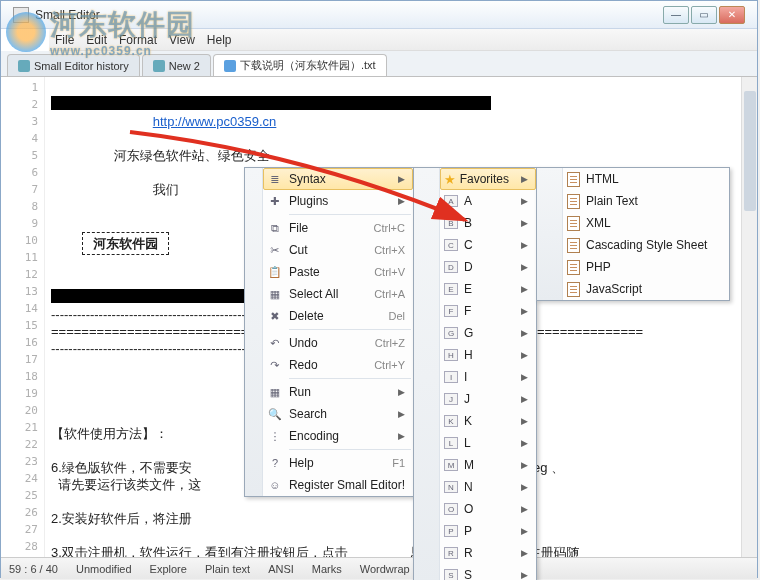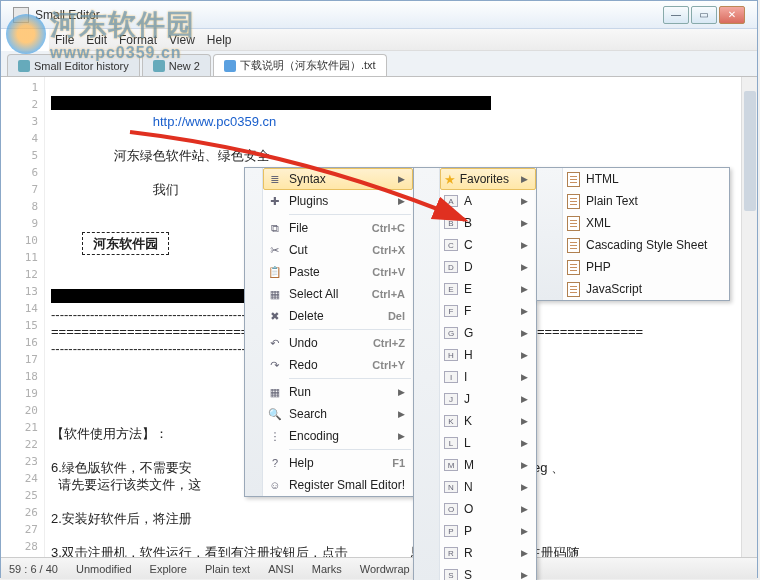--- a/index.html
+++ b/index.html
@@ -22,21 +22,21 @@
 .tabstrip { height: 26px; background: #eef2f6; display: flex; align-items: end; padding: 0 6px; gap: 2px; border-bottom: 1px solid #c0c0c0; }
 .tab { height: 22px; padding: 0 10px; font-size: 11px; background: #fff; border: 1px solid #c0c0c0; border-bottom: none; border-radius: 4px 4px 0 0; display: flex; align-items: center; gap: 4px; color: #333; }
 .tab.inactive { background: #e2e8ee; }
 .tab-icon { width: 12px; height: 12px; background: #6ab; border-radius: 2px; }
 .tab-icon.blue { background: #5aa0e0; }
 
 
 .editor { display: flex; height: 480px; background: #fff; }
 .gutter { width: 44px; background: #fff; border-right: 1px solid #eee; font-size: 11px; color: #b0b0b0; text-align: right; padding: 2px 6px 0 0; line-height: 17px; font-family: Consolas, monospace; }
 .content { flex: 1; padding: 2px 6px; font-size: 13px; line-height: 17px; font-family: "Microsoft YaHei", Consolas, monospace; color: #222; position: relative; white-space: pre; overflow: hidden; }
-.link { color: #1a5fcc; }
+.link { color: #1a5fcc; text-decoration: underline; }
 .boxed { border: 1px dashed #222; display: inline-block; padding: 2px 10px; font-weight: bold; }
 .black-block { background: #000; color: #000; display: inline-block; height: 14px; }
 
 
 .vscroll { width: 16px; background: #f0f0f0; border-left: 1px solid #ddd; position: relative; }
 .vscroll .thumb { position: absolute; top: 14px; left: 2px; width: 12px; height: 120px; background: #cdd6e0; border-radius: 2px; }
 
 
 .statusbar { height: 22px; background: linear-gradient(#f6f6f6,#e8e8e8); border-top: 1px solid #ccc; display: flex; align-items: center; font-size: 11px; color: #444; padding: 0 8px; gap: 18px; }
 
@@ -46,21 +46,21 @@
 
 
 .menu { position: absolute; background: #fdfdfd; border: 1px solid #9aa8b8; box-shadow: 2px 2px 4px rgba(0,0,0,.2); font-size: 12px; z-index: 100; }
 .menu-inner { display: flex; }
 .menu-gutter { width: 26px; background: linear-gradient(#f4f6f8,#e8ecf0); border-right: 1px solid #dde3ea; }
 .menu-items { flex: 1; }
 .menu-item { height: 22px; display: flex; align-items: center; padding: 0 8px 0 4px; color: #222; position: relative; white-space: nowrap; }
 .menu-item.hover { background: linear-gradient(#fff1cf,#ffe7a8); border: 1px solid #e8c060; border-radius: 2px; padding: 0 7px 0 3px; height: 22px; }
 .menu-item .icon { width: 16px; height: 16px; margin-right: 6px; display: flex; align-items: center; justify-content: center; font-size: 11px; color: #667; }
 .menu-item .label { flex: 1; }
-.menu-item .shortcut { color: #888; font-size: 11px; margin-left: 20px; font-weight: bold; }
+.menu-item .shortcut { color: #888; font-size: 11px; margin-left: 20px; }
 .menu-item .arrow { color: #666; font-size: 9px; margin-left: 12px; }
 .menu-sep { height: 1px; background: #dde3ea; margin: 2px 2px 2px 26px; }
 .menu-item .box-icon { width: 14px; height: 12px; border: 1px solid #aab; background: #f4f4f4; font-size: 8px; display: flex; align-items: center; justify-content: center; color: #667; margin-right: 6px; }
 .doc-icon { width: 13px; height: 15px; border: 1px solid #b08050; background: #fff; position: relative; margin-right: 6px; }
 .doc-icon::before { content: ""; position: absolute; left: 2px; top: 3px; right: 2px; height: 1px; background: #c89060; box-shadow: 0 3px 0 #c89060, 0 6px 0 #c89060; }
 .star-icon { color: #f0b020; font-size: 13px; margin-right: 4px; }
 
 
 .red-arrow { position: absolute; z-index: 200; pointer-events: none; }
 
@@ -150,21 +150,21 @@
     <span>ANSI</span>
     <span>Marks</span>
     <span>Wordwrap</span>
   </div>
 </div>
 
 <div class="watermark">
   <div class="wm-logo"></div>
   <div>
     <div>河东软件园</div>
-    <div style="font-size:16px;color:rgba(60,140,220,.6)">www.pc0359.cn</div>
+    <div style="font-size:12px;color:rgba(60,140,220,.6)">www.pc0359.cn</div>
   </div>
 </div>
 
 <div class="menu" id="m1">
   <div class="menu-inner">
       <div class="menu-gutter"></div>
       <div class="menu-items" id="m1-items">
         <div class="menu-item hover">
           <span class="icon">≣</span>
           <span class="label">Syntax</span>

